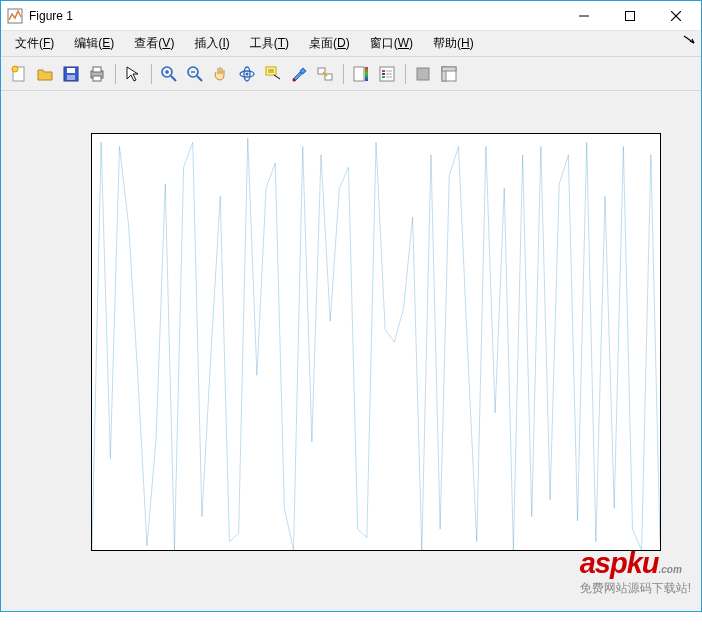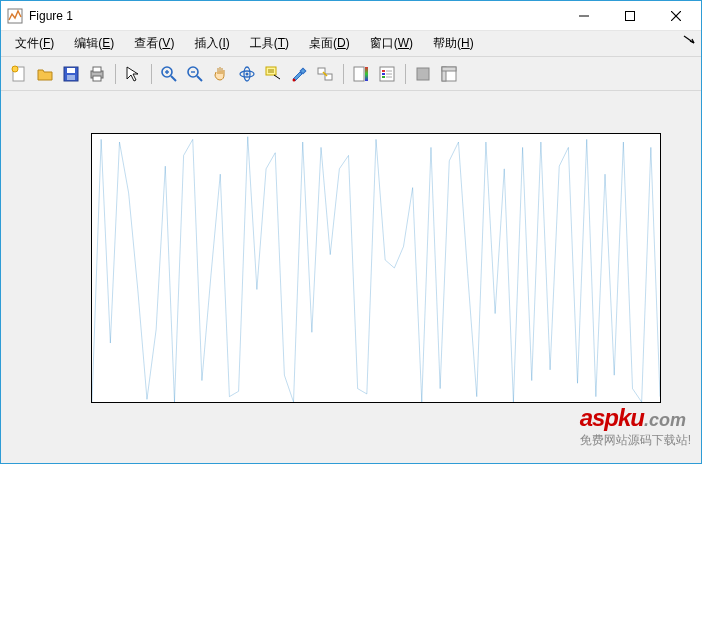--- a/index.html
+++ b/index.html
@@ -1,37 +1,37 @@
 <!DOCTYPE html>
 <html><head>
 <meta charset="utf-8">
 <style>
   * { box-sizing: border-box; margin: 0; padding: 0; }
   body { font-family: "Microsoft YaHei", "Segoe UI", sans-serif; font-size: 12px; background: #fff; width: 702px; height: 628px; overflow: hidden; }
-  .window { width: 702px; height: 464px; border: 1px solid #2e9cd6; background: #15803d; display: flex; flex-direction: column; }
+  .window { width: 702px; height: 612px; border: 1px solid #2e9cd6; background: #15803d; display: flex; flex-direction: column; }
   .titlebar { height: 30px; background: #fff; display: flex; align-items: center; padding: 0 2px 0 6px; border-bottom: 1px solid #e6e6e6; }
   .titlebar .icon { width: 16px; height: 16px; margin-right: 6px; }
   .titlebar .title { flex: 0 0 auto; font-size: 12px; color: #000; }
   .titlebar .spacer { flex: 1 1 auto; }
   .titlebar .ctrl { width: 46px; height: 30px; display: flex; align-items: center; justify-content: center; color: #000; }
   .titlebar .ctrl svg { display: block; }
   .menubar { height: 26px; background: #f0f0f0; display: flex; align-items: center; padding: 12px 4px; border-bottom: 1px solid #d8d8d8; position: relative; }
   .menubar .menu { padding: 3px 10px; font-size: 12px; color: #000; }
   .menubar .menu u { text-decoration: underline; }
   .menubar .dock { position: absolute; right: 6px; top: 4px; }
   .toolbar { height: 34px; background: #f0f0f0; display: flex; align-items: center; padding: 2px 6px; gap: 2px; border-bottom: 1px solid #d8d8d8; }
   .tbtn { width: 24px; height: 24px; display: flex; align-items: center; justify-content: center; border: 1px solid transparent; }
   .sep { width: 8px; height: 24px; display: flex; align-items: center; justify-content: center; }
   .sep::before { content: ""; width: 1px; height: 20px; background: #b8b8b8; }
   .canvas { flex: 1 1 auto; background: #f0f0f0; position: relative; }
   .plot-area { position: absolute; left: 90px; top: 42px; right: 40px; bottom: 60px; border: 1px solid #000; background: #fff; overflow: hidden; }
   svg.line-plot { width: 100%; height: 100%; display: block; }
   .watermark { position: absolute; right: 10px; bottom: 14px; font-family: Arial, sans-serif; font-weight: bold; font-style: italic; }
-  .watermark .big { font-size: 24px; color: #c00; letter-spacing: -1px; }
-  .watermark .sm { font-size: 18px; color: #888; }
+  .watermark .big { font-size: 29px; color: #c00; letter-spacing: -1px; }
+  .watermark .sm { font-size: 10px; color: #888; }
   .watermark .sub { font-size: 12px; color: #888; display:block; text-align:right; font-style: normal; font-weight: normal; }
 </style>
 </head>
 <body>
 
 <div class="window">
 
   <div class="titlebar">
     <span class="icon">
       <svg width="16" height="16" viewBox="0 0 16 16">

